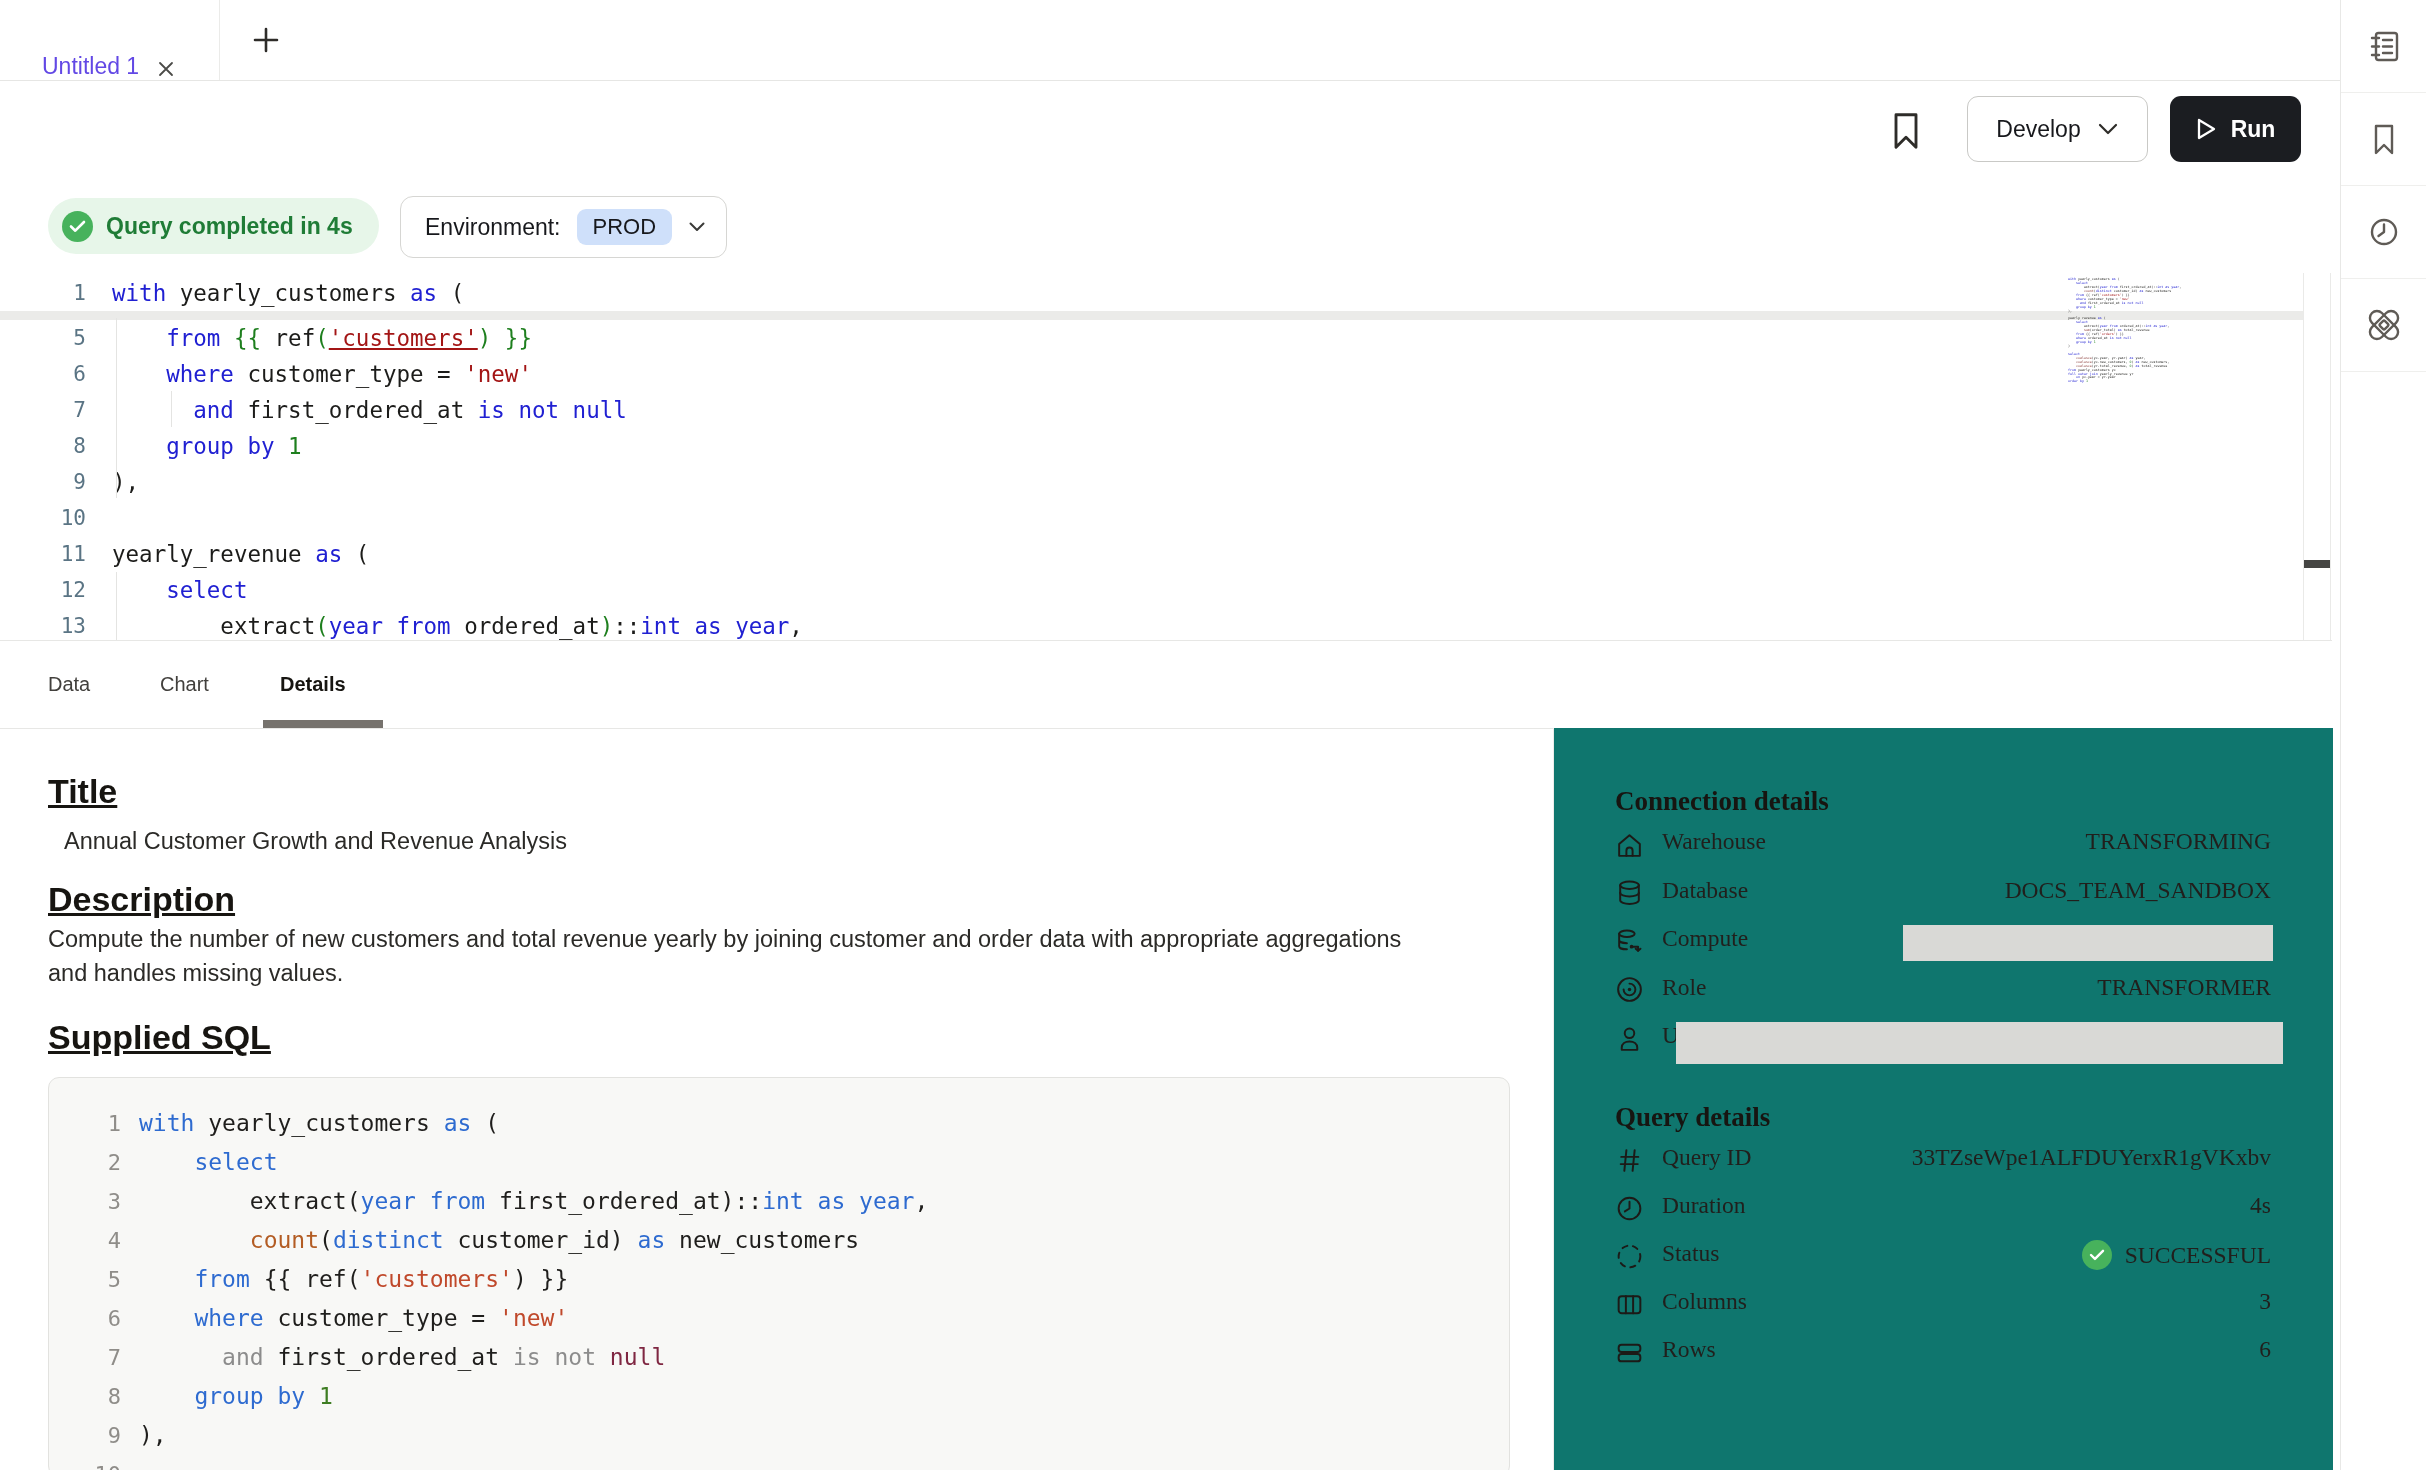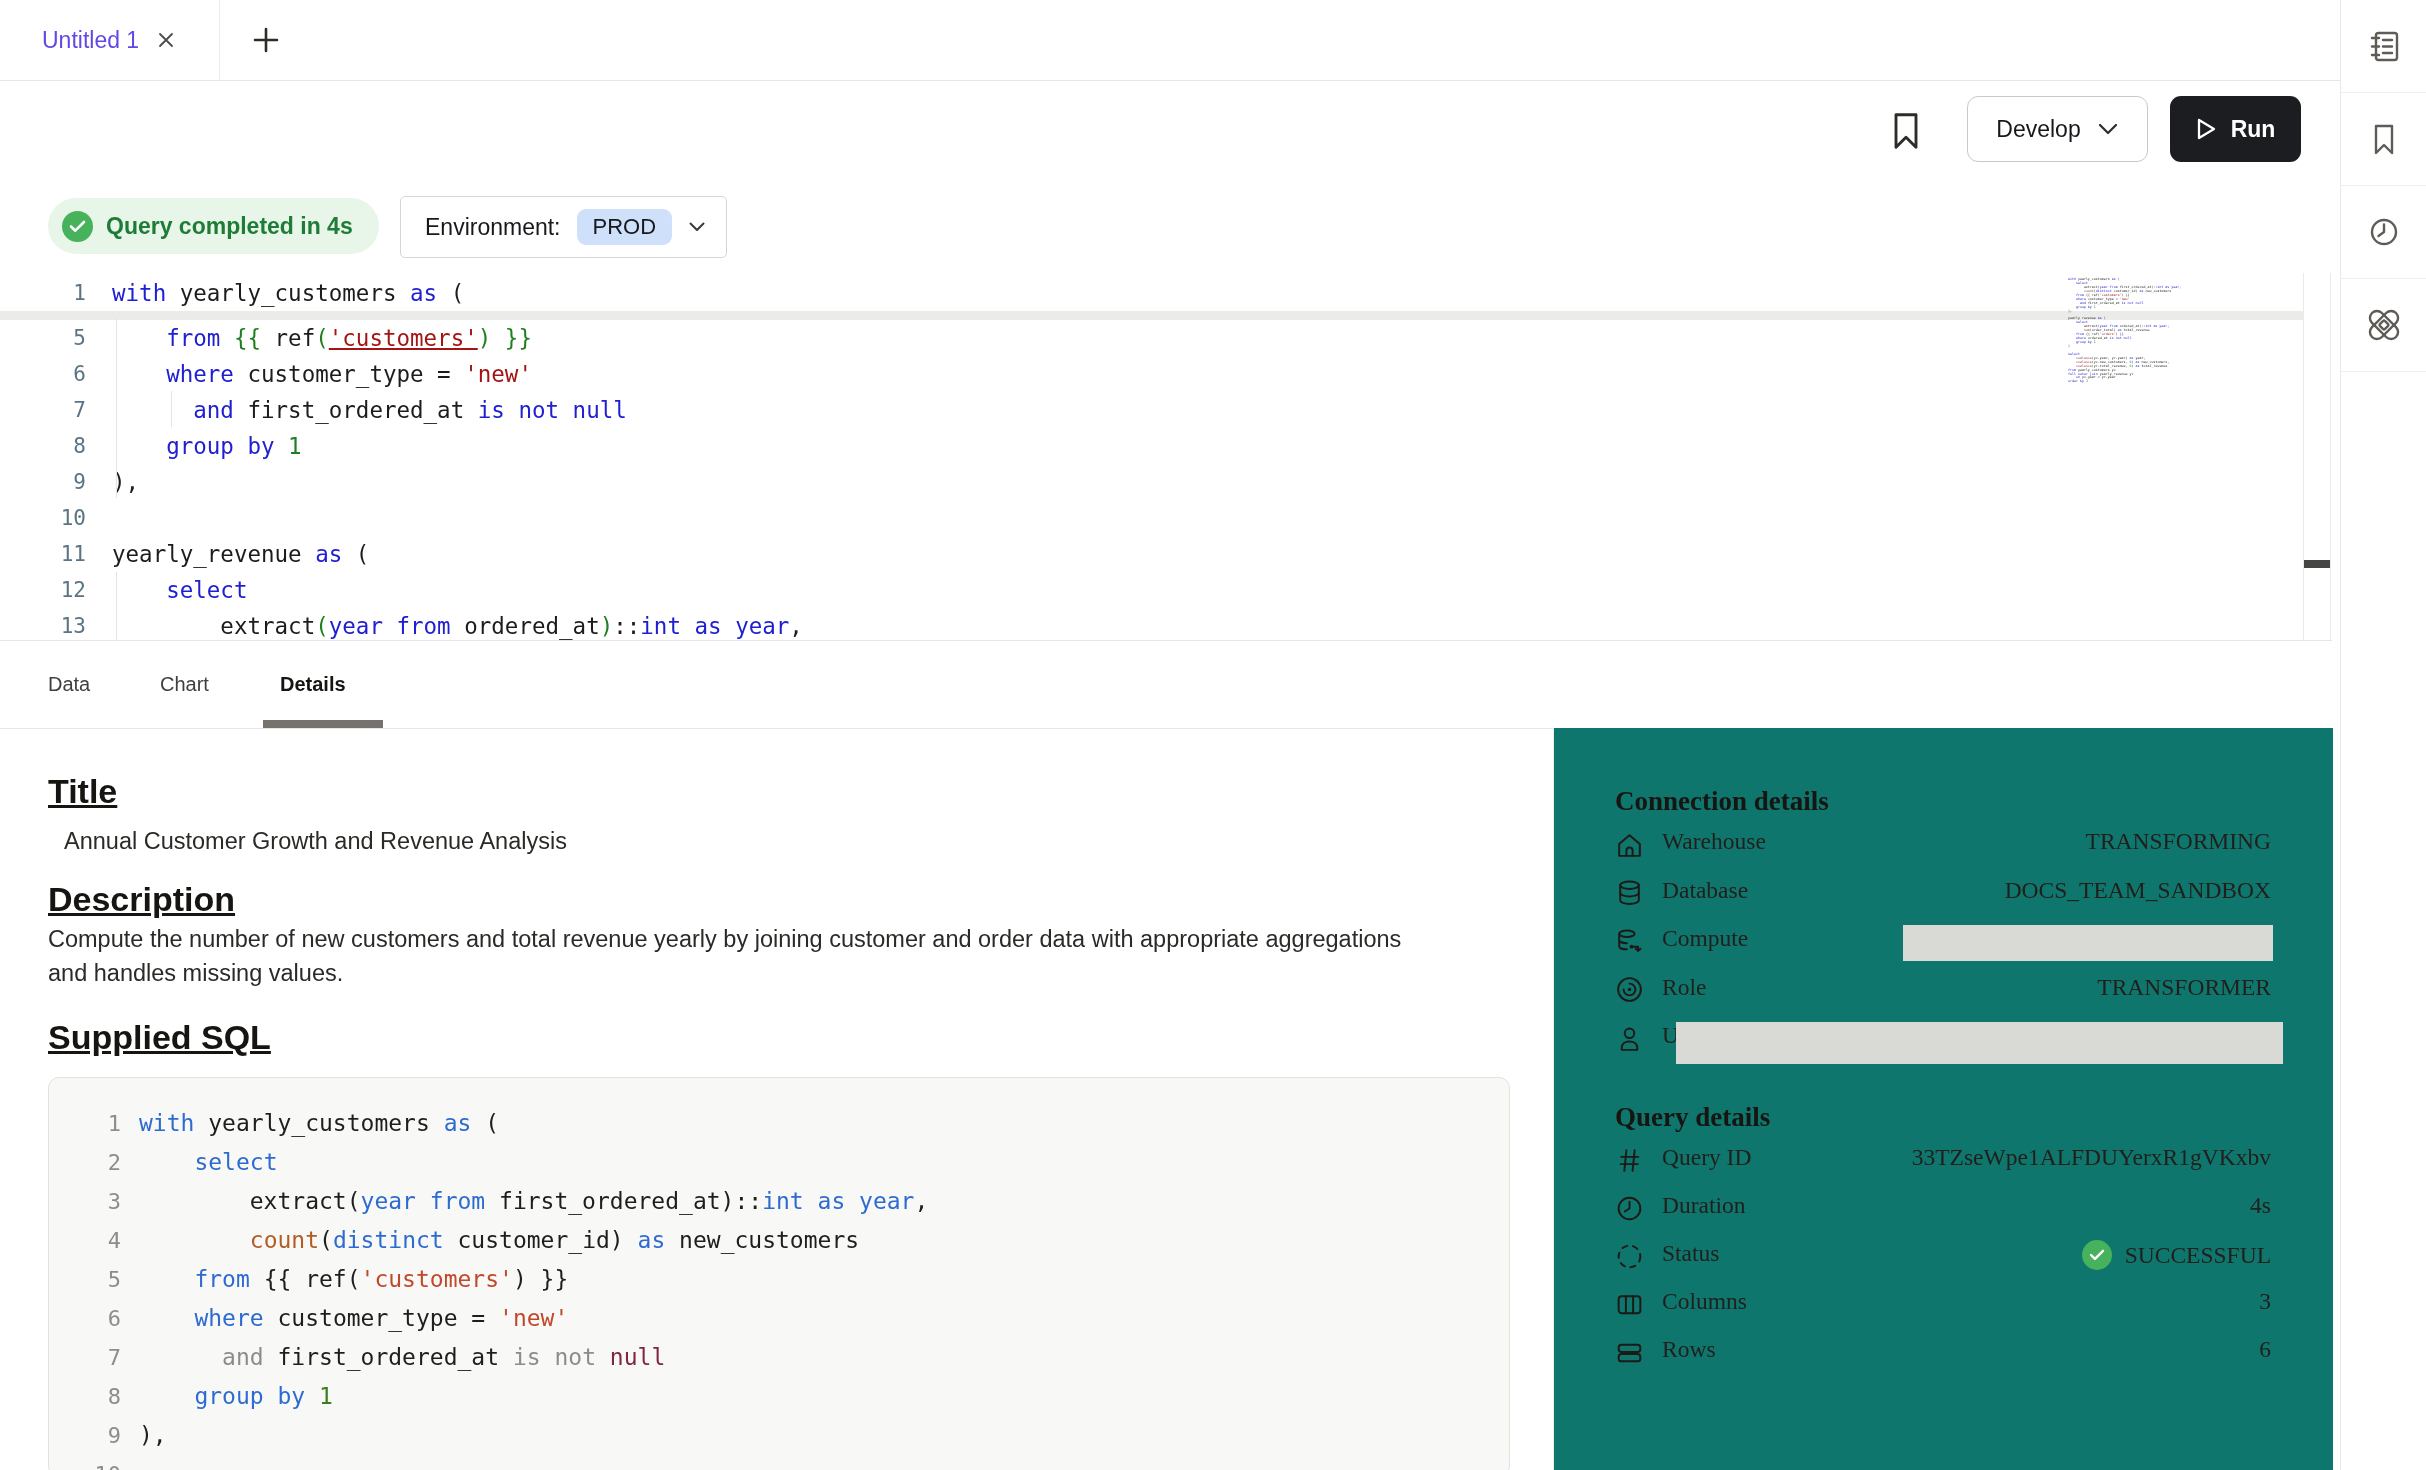--- a/index.html
+++ b/index.html
@@ -4,40 +4,40 @@
 <style>
   html,body{margin:0;padding:0;background:#ffffff;}
   #app{position:relative;width:2426px;height:1470px;overflow:hidden;background:#fff;
        font-family:"Liberation Sans",sans-serif;color:#211f1c;}
   .abs{position:absolute;}
   svg{display:block;}
 
   
   .tabbar{left:0;top:0;width:2340px;height:80px;border-bottom:1px solid #e6e6e4;background:#fff;}
   .doc-tab{position:absolute;left:0;top:0;width:220px;height:80px;border-right:1px solid #ebebe9;
-           display:flex;align-items:center;gap:14px;padding-left:42px;box-sizing:border-box;}
+           display:flex;align-items:flex-end;gap:14px;padding-left:42px;box-sizing:border-box;}
   .doc-tab-label{font-size:23px;color:var(--purple);}
   .tab-close{color:#4b4b48;margin-left:2px;cursor:pointer;}
   .tab-plus{position:absolute;left:238px;top:0;width:56px;height:80px;display:flex;align-items:center;justify-content:center;color:#2e2c29;}
 
   
   .bm-icon{left:1886px;top:108px;color:#2e2c29;}
   .btn-develop{left:1967px;top:96px;width:181px;height:66px;border:1.6px solid #c9c9c6;border-radius:11px;
      background:#fff;display:flex;align-items:center;justify-content:center;gap:16px;box-sizing:border-box;cursor:pointer;}
   .btn-develop span{font-size:23px;color:#17181c;}
   .btn-run{left:2170px;top:96px;width:131px;height:66px;background:var(--run-bg);border-radius:11px;
      display:flex;align-items:center;justify-content:center;gap:14px;cursor:pointer;}
   .btn-run span{font-size:23px;color:#fff;font-weight:700;}
 
   
   .pill-success{left:48px;top:198px;height:56px;padding:0 26px 0 14px;background:var(--pill-green-bg);border-radius:28px;
      display:flex;align-items:center;gap:13px;}
   .pill-success span{font-size:23px;font-weight:700;color:var(--pill-green-text);}
   .check-circle{width:31px;height:31px;border-radius:50%;background:var(--check-green);display:flex;align-items:center;justify-content:center;}
-  .env-box{left:400px;top:196px;height:62px;padding:0 20px 0 24px;border:1.6px solid #d6d6d3;border-radius:5px;background:#fff;
+  .env-box{left:400px;top:196px;height:62px;padding:0 20px 0 24px;border:1.6px solid #d6d6d3;border-radius:13px;background:#fff;
      display:flex;align-items:center;gap:16px;box-sizing:border-box;cursor:pointer;}
   .env-label{font-size:23px;color:#17181c;}
   .env-chip{background:var(--prod-chip);border-radius:9px;padding:5px 16px;font-size:22px;color:#17181c;}
   .env-chev{color:#3a3a38;}
 
   
   .editor{left:0;top:273px;width:2330px;height:367px;background:#fff;}
   .code-line{display:flex;height:36px;line-height:36px;white-space:pre;
      font-family:"DejaVu Sans Mono",monospace;font-size:22.5px;}
   .code-line .ln{width:86px;text-align:right;padding-right:26px;color:var(--linenum);flex:none;

